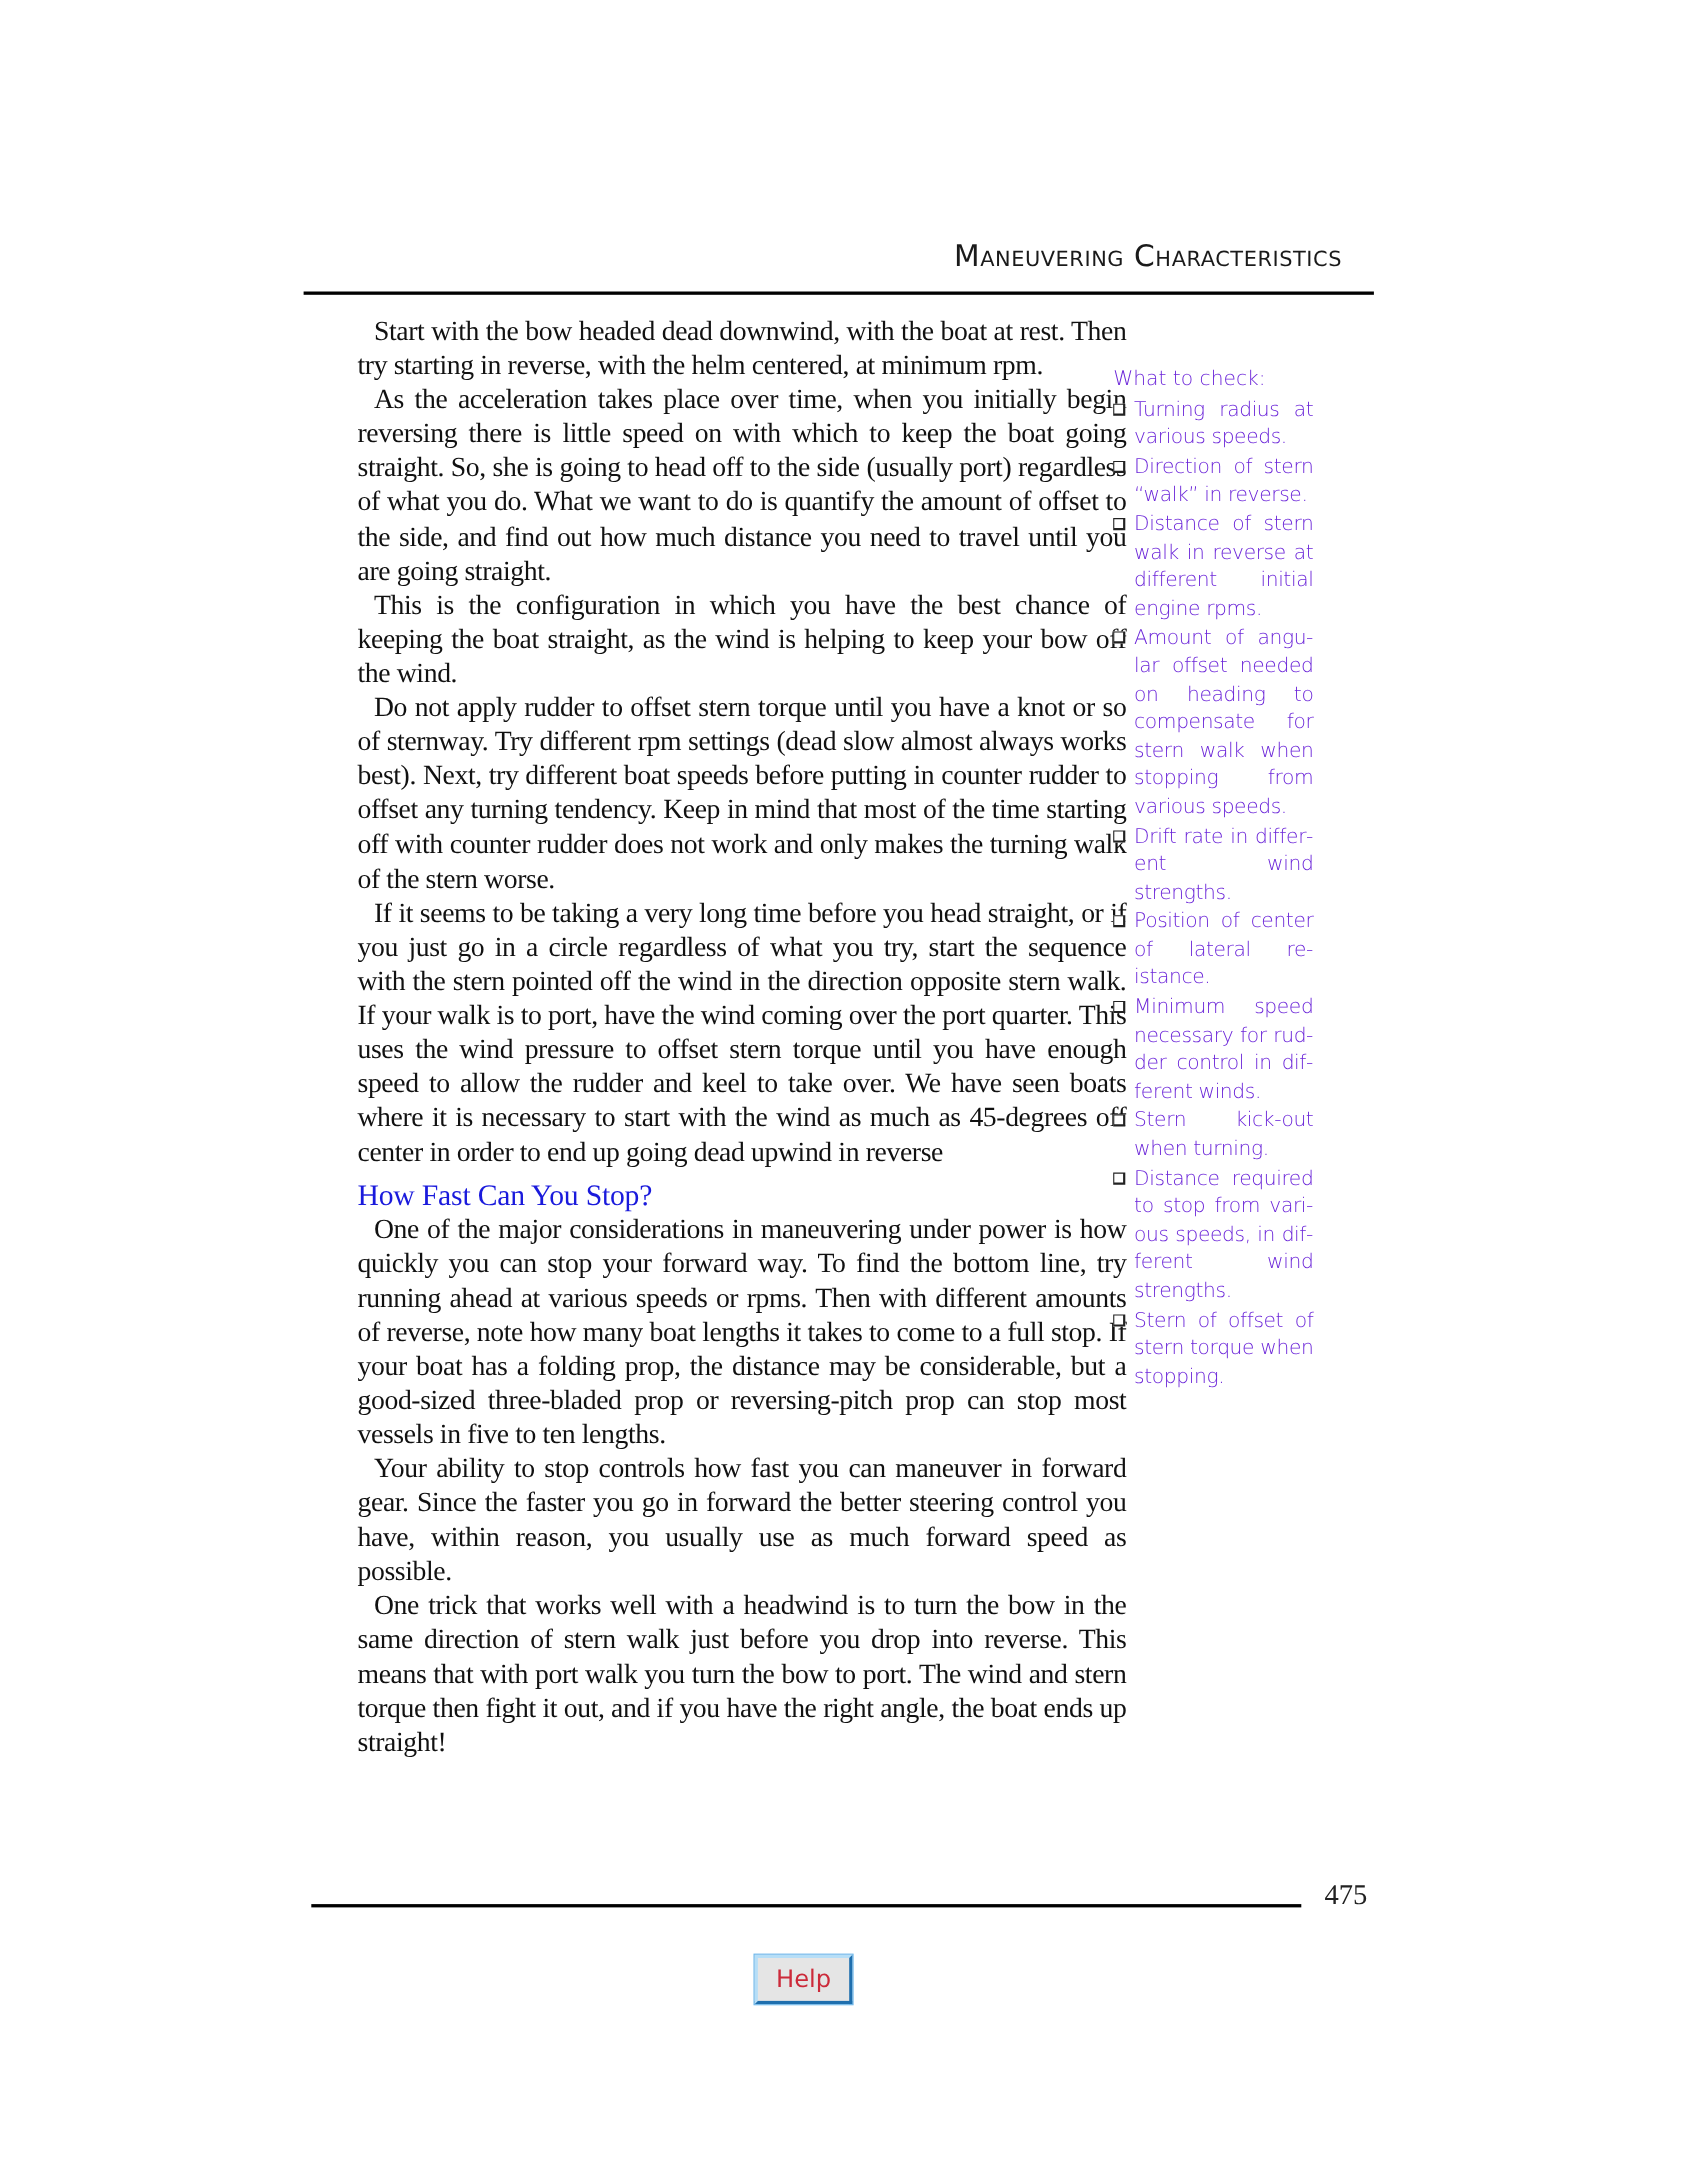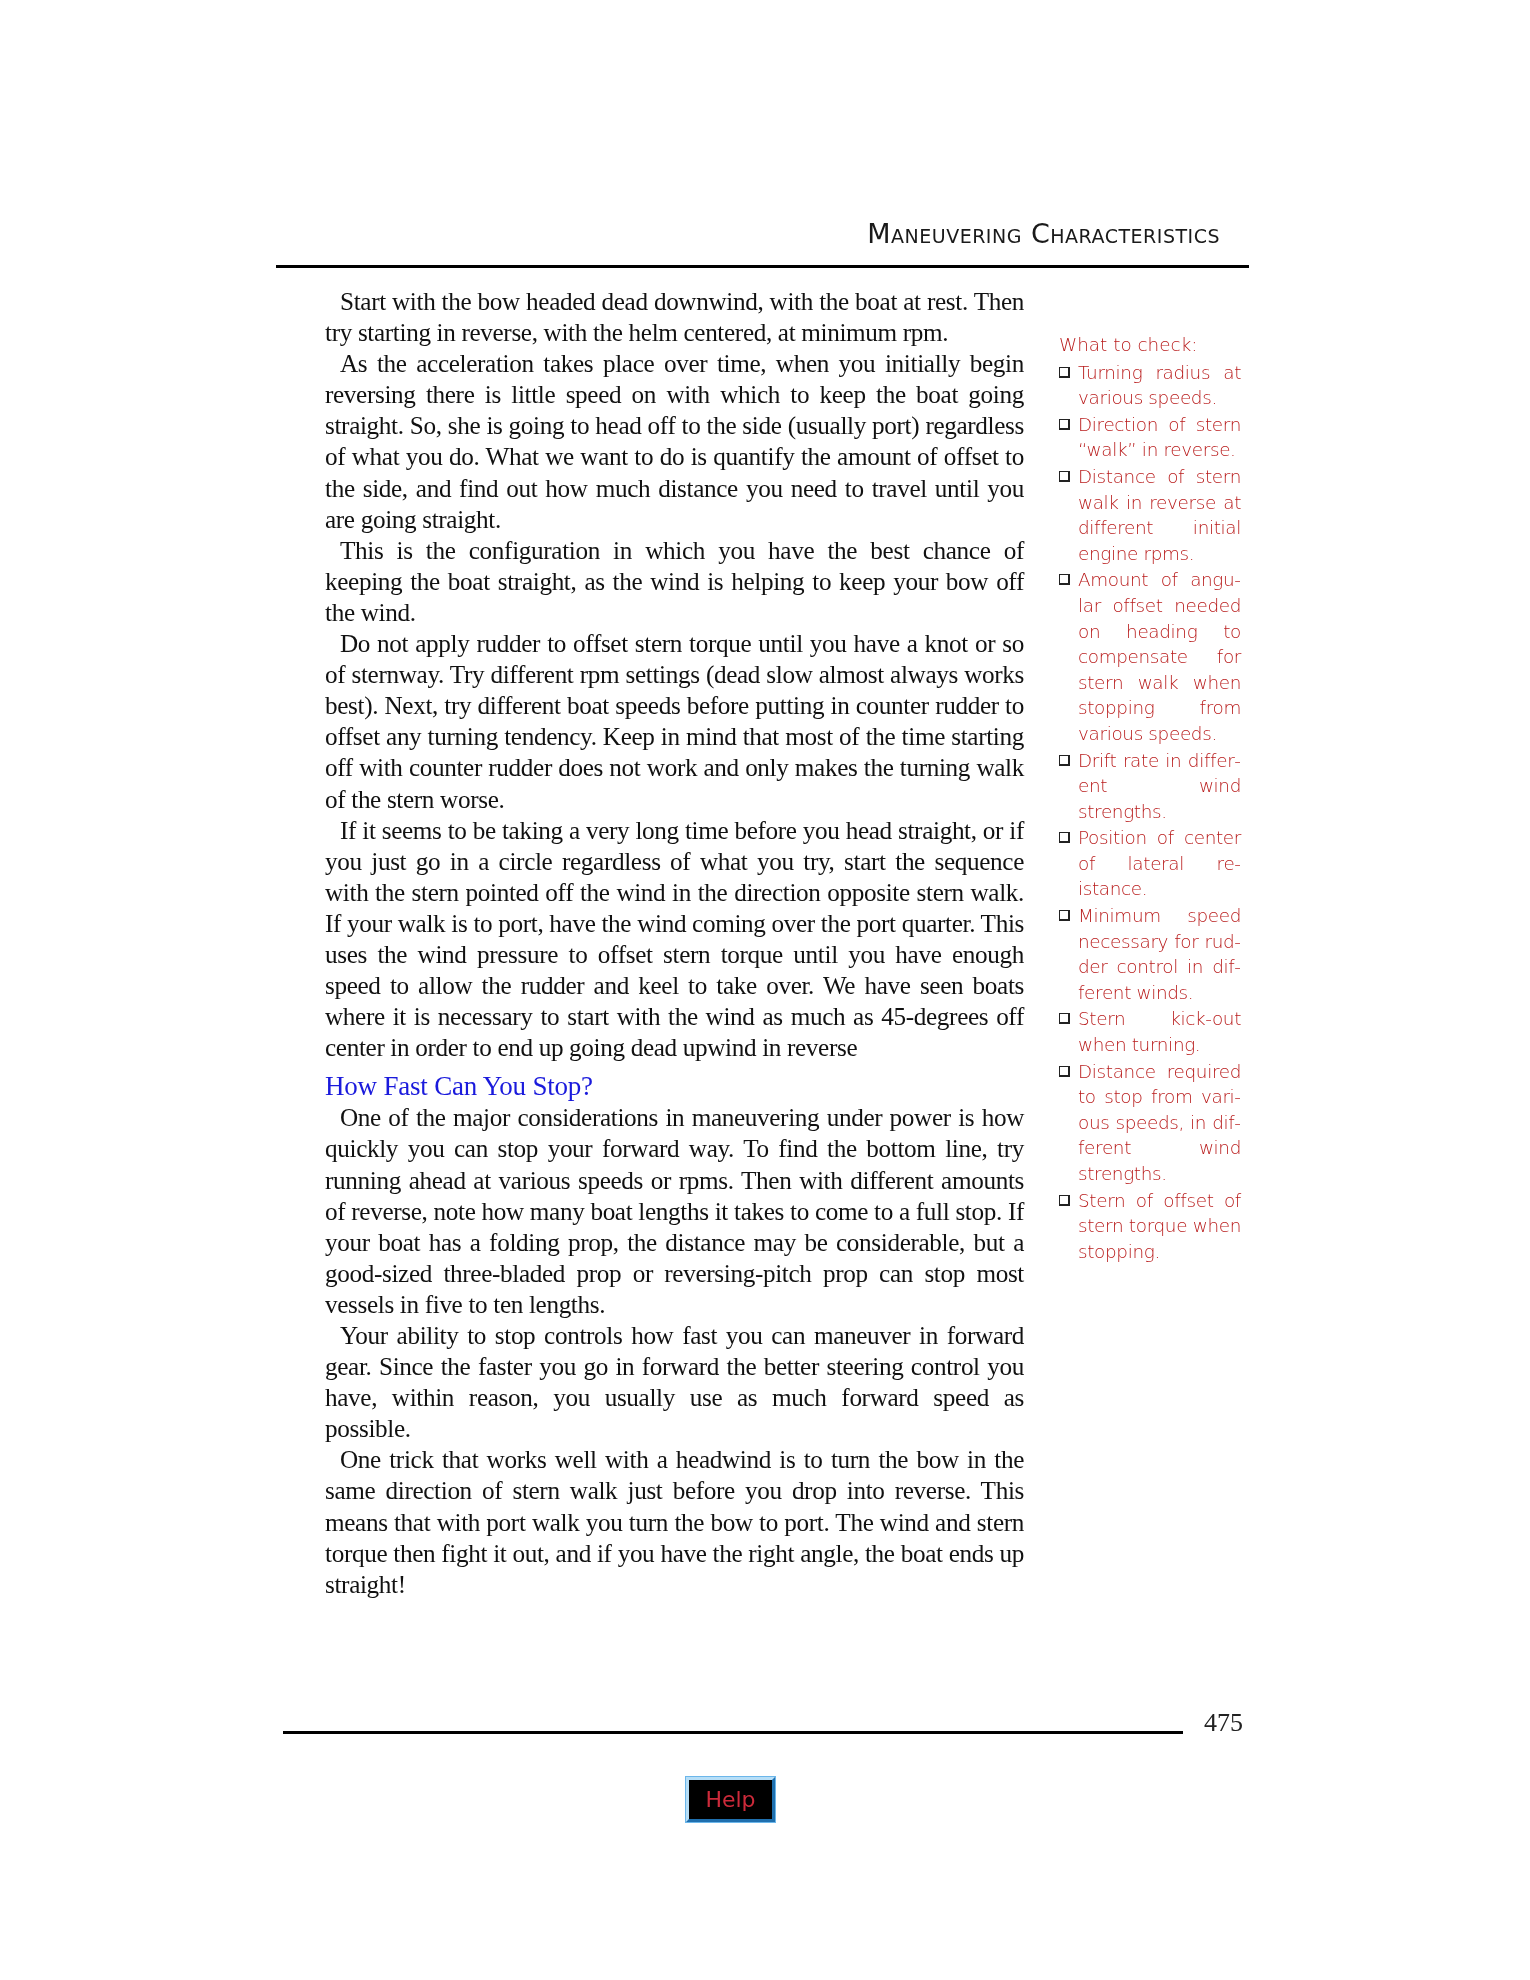--- a/index.html
+++ b/index.html
@@ -54,27 +54,27 @@
       margin: 8px 0 0 0;
       font-family: "Liberation Serif", serif;
       font-weight: normal;
       font-size: 27px;
       line-height: 31px;
       color: #1a1adc;
       letter-spacing: -0.2px;
     }
     .sidebar {
       position: absolute;
-      left: 1059px;
+      left: 1012px;
       top: 332px;
       width: 182px;
       font-family: "DejaVu Sans", sans-serif;
       font-size: 18.4px;
       line-height: 25.6px;
-      color: #b91c1c;
+      color: #6d28d9;
       font-weight: 300;
     }
     .sidebar .side-title {
       margin: 0 0 2px 0;
     }
     .sidebar ul {
       list-style: none;
       margin: 0;
       padding: 0;
     }
@@ -113,21 +113,21 @@
       font-size: 26px;
       color: #222;
     }
     .help-button {
       position: absolute;
       left: 686px;
       top: 1777px;
       width: 89px;
       height: 45px;
       box-sizing: border-box;
-      background: #000000;
+      background: #e5e5e5;
       border-top: 3px solid #b6def7;
       border-left: 3px solid #b6def7;
       border-right: 3px solid #1f6fae;
       border-bottom: 3px solid #1f6fae;
       outline: 1px solid #6bb6ea;
       color: #cc2a3a;
       font-family: "DejaVu Sans", sans-serif;
       font-size: 22px;
       display: flex;
       align-items: center;

